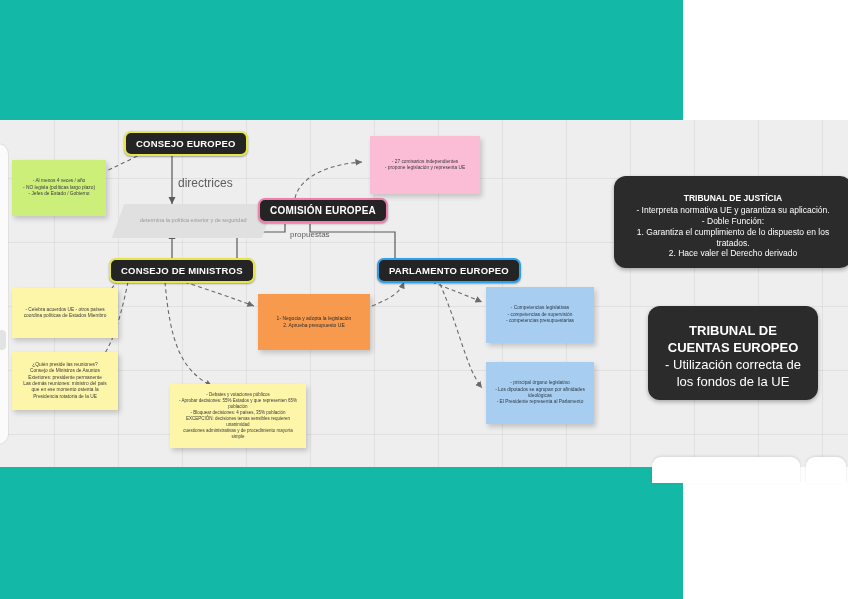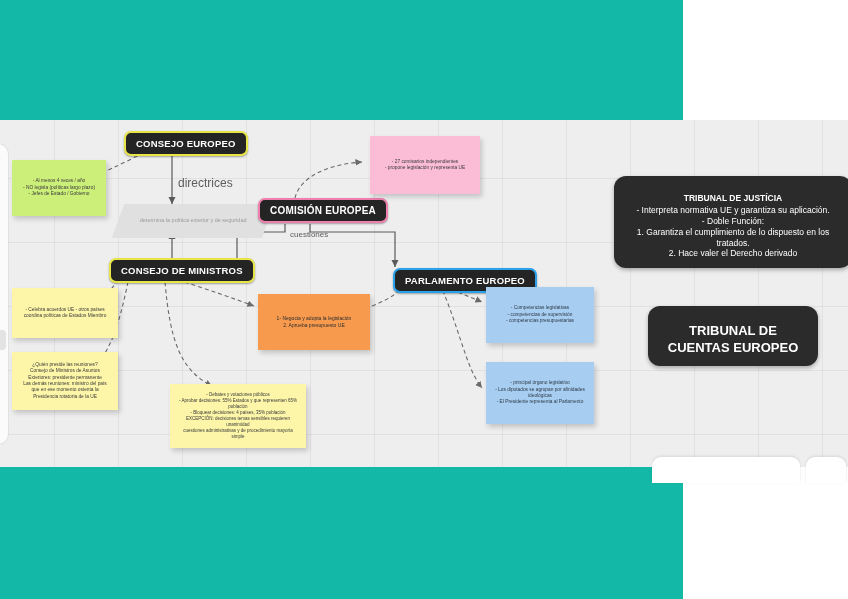--- a/index.html
+++ b/index.html
@@ -164,29 +164,29 @@
     </div>
 
     <div class="node pill pink-br" style="left:258px; top:78px; font-size:10px;">
       <span>COMISIÓN EUROPEA</span>
     </div>
 
     <div class="node pill yellow-br" style="left:109px; top:138px; font-size:9.5px;">
       <span>CONSEJO DE MINISTROS</span>
     </div>
 
-    <div class="node pill blue-br" style="left:393px; top:138px; font-size:9.5px;margin-top:10px;">
+    <div class="node pill blue-br" style="left:377px; top:138px; font-size:9.5px;">
       <span>PARLAMENTO EUROPEO</span>
     </div>
 
     <div class="conn-label" style="left:178px; top:56px; font-size:12px;">
       <span>directrices</span>
     </div>
     <div class="conn-label" style="left:290px; top:110px; font-size:8px;">
-      <span>cuestiones</span>
+      <span>propuestas</span>
     </div>
 
     <div class="node sticky green" style="left:12px; top:40px; width:94px; height:56px; font-size:4.8px;">
       <div class="inner" style="white-space:pre-line;">- Al menos 4 veces / año
 - NO legisla (políticas largo plazo)
 - Jefes de Estado / Gobierno</div>
     </div>
 
     <div class="node sticky pink" style="left:370px; top:16px; width:110px; height:58px; font-size:4.8px;">
       <div class="inner" style="white-space:pre-line;">- 27 comisarios independientes
@@ -232,20 +232,21 @@
     <div class="node darkcard" style="left:614px; top:56px; width:238px; font-size:8.5px;">
       <span class="hd">TRIBUNAL DE JUSTÍCIA</span>
       <span style="white-space:pre-line;">- Interpreta normativa UE y garantiza su aplicación.
 - Doble Función:
 1. Garantiza el cumplimiento de lo dispuesto en los tratados.
 2. Hace valer el Derecho derivado</span>
     </div>
 
     <div class="node darkcard" style="left:648px; top:186px; width:170px; font-size:13px;">
       <span class="hd">TRIBUNAL DE CUENTAS EUROPEO</span>
+      <span style="white-space:pre-line;">- Utilización correcta de los fondos de la UE</span>
     </div>
 
   </div>
 
   <div class="toolbar"></div>
   <div class="toolbar2"></div>
 
 </div>
 
 </body></html>

